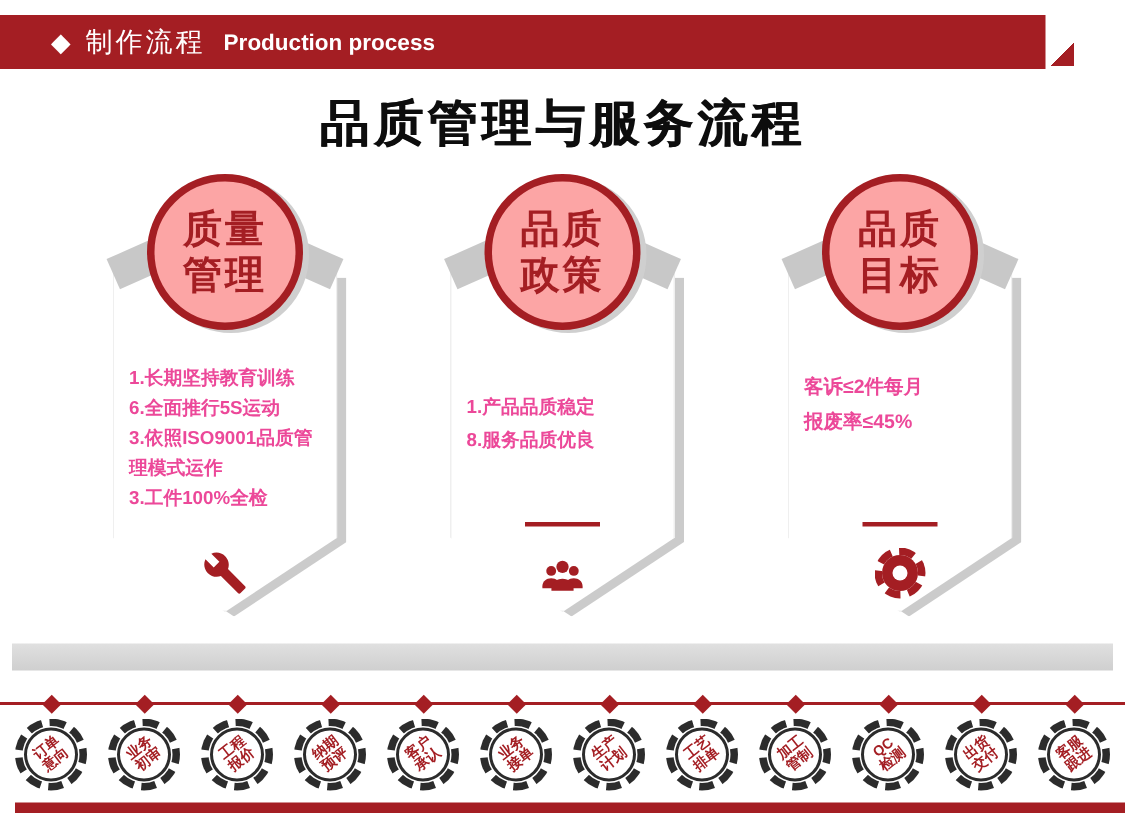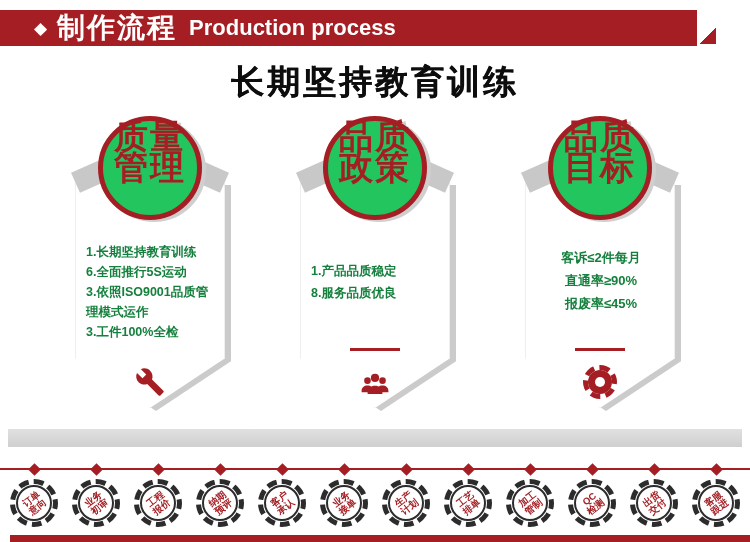--- a/index.html
+++ b/index.html
@@ -3,22 +3,22 @@
 <meta charset="utf-8">
 <style>
   * { margin:0; padding:0; box-sizing:border-box; }
   body { background:#fff; font-family:"Liberation Sans", sans-serif; }
   .page { position:relative; width:750px; height:542px; background:#fff; overflow:hidden; }
 
   
   .header { position:absolute; top:10px; left:0; width:697px; height:36px;
             background:#A41E23; display:flex; align-items:center; padding-left:34px; }
   .header-diamond { color:#fff; font-size:17px; margin-right:10px; }
-  .header-title-zh { color:#fff; font-size:28px; font-weight:bold; letter-spacing:2px; }
-  .header-title-en { color:#fff; font-size:22px; font-weight:bold; margin-left:12px; }
+  .header-title-zh { color:#fff; font-size:18px; font-weight:normal; letter-spacing:2px; }
+  .header-title-en { color:#fff; font-size:15px; font-weight:bold; margin-left:12px; }
   .header-corner { position:absolute; top:28px; left:700px; width:16px; height:16px;
                    background:linear-gradient(135deg,#ffffff 50%,#A41E23 50%); }
 
   
   .main-title { position:absolute; top:60px; left:0; width:100%; text-align:center;
                 font-size:33px; font-weight:bold; color:#0d0d0d; letter-spacing:3px;
                 text-shadow:0.6px 0 0 #0d0d0d; }
 
   
   .banner { position:absolute; top:116px; width:150px; height:310px; }
@@ -27,30 +27,30 @@
   .panel-shadow, .panel { position:absolute; top:66px; left:0; width:150px; height:226px;
         clip-path:polygon(0 0,100% 0,100% 78%,50% 100%,0 78%); }
   .panel-shadow { background:#cbcbcb; transform:translate(6px,3px); z-index:0; }
   .panel { background:#ffffff; z-index:1; box-shadow:inset 0 0 0 1px #efefef; }
 
   .wing { position:absolute; width:58px; height:22px; background:#c8c8c8; z-index:2; }
   .wing-l { left:-2px; top:44px; transform:rotate(-24deg); }
   .wing-r { right:-2px; top:44px; transform:rotate(24deg); }
 
   .circle { position:absolute; top:0; left:23px; width:104px; height:104px; z-index:3;
-            background:#22c55e; border:5px solid #A41E23; border-radius:50%;
-            display:flex; flex-direction:column; align-items:center; 
-            color:#A41E23; font-size:34px; font-weight:bold; line-height:31px; letter-spacing:2px;
+            background:#fca5a5; border:5px solid #A41E23; border-radius:50%;
+            display:flex; flex-direction:column; align-items:center; justify-content:center;
+            color:#A41E23; font-size:26px; font-weight:bold; line-height:31px; letter-spacing:2px;
             filter:drop-shadow(4px 2px 0 #cfcfcf); }
 
   .list { position:absolute; left:11px; width:130px; z-index:4;
-          color:#15803d; font-weight:bold; font-size:12.5px; }
+          color:#ec4899; font-weight:bold; font-size:12.5px; }
   .b1 .list { top:126px; line-height:20px; }
   .b2 .list { top:144px; line-height:22px; }
-  .b3 .list { top:130px; line-height:23px; text-align:center; font-size:13px; }
+  .b3 .list { top:130px; line-height:23px; text-align:left; font-size:13px; }
 
   .divider { position:absolute; top:232px; left:50px; width:50px; height:3px;
              background:#A41E23; z-index:4; }
 
   .banner-icon { position:absolute; top:246px; left:0; width:150px; z-index:4;
                  display:flex; justify-content:center; align-items:center; height:40px; }
 
   
   .gear-shape { width:34px; height:34px; border-radius:50%; border:5px dashed #A41E23;
                 background:#A41E23; background-clip:padding-box; position:relative; }
@@ -84,21 +84,21 @@
 
 <div class="page">
 
   <div class="header">
     <span class="header-diamond">◆</span>
     <span class="header-title-zh">制作流程</span>
     <span class="header-title-en">Production process</span>
   </div>
   <div class="header-corner"></div>
 
-  <div class="main-title">长期坚持教育训练</div>
+  <div class="main-title">品质管理与服务流程</div>
 
   <div class="banner b1">
     <div class="panel-shadow"></div>
     <div class="panel"></div>
     <div class="wing wing-l"></div>
     <div class="wing wing-r"></div>
     <div class="circle">
       <span>质量</span>
       <span>管理</span>
     </div>
@@ -147,21 +147,20 @@
     <div class="panel-shadow"></div>
     <div class="panel"></div>
     <div class="wing wing-l"></div>
     <div class="wing wing-r"></div>
     <div class="circle">
       <span>品质</span>
       <span>目标</span>
     </div>
     <div class="list">
       <div>客诉≤2件每月</div>
-      <div>直通率≥90%</div>
       <div>报废率≤45%</div>
     </div>
     <div class="divider"></div>
     <div class="banner-icon">
       <div class="gear-shape"></div>
     </div>
   </div>
 
   <div class="gray-bar"></div>
 

